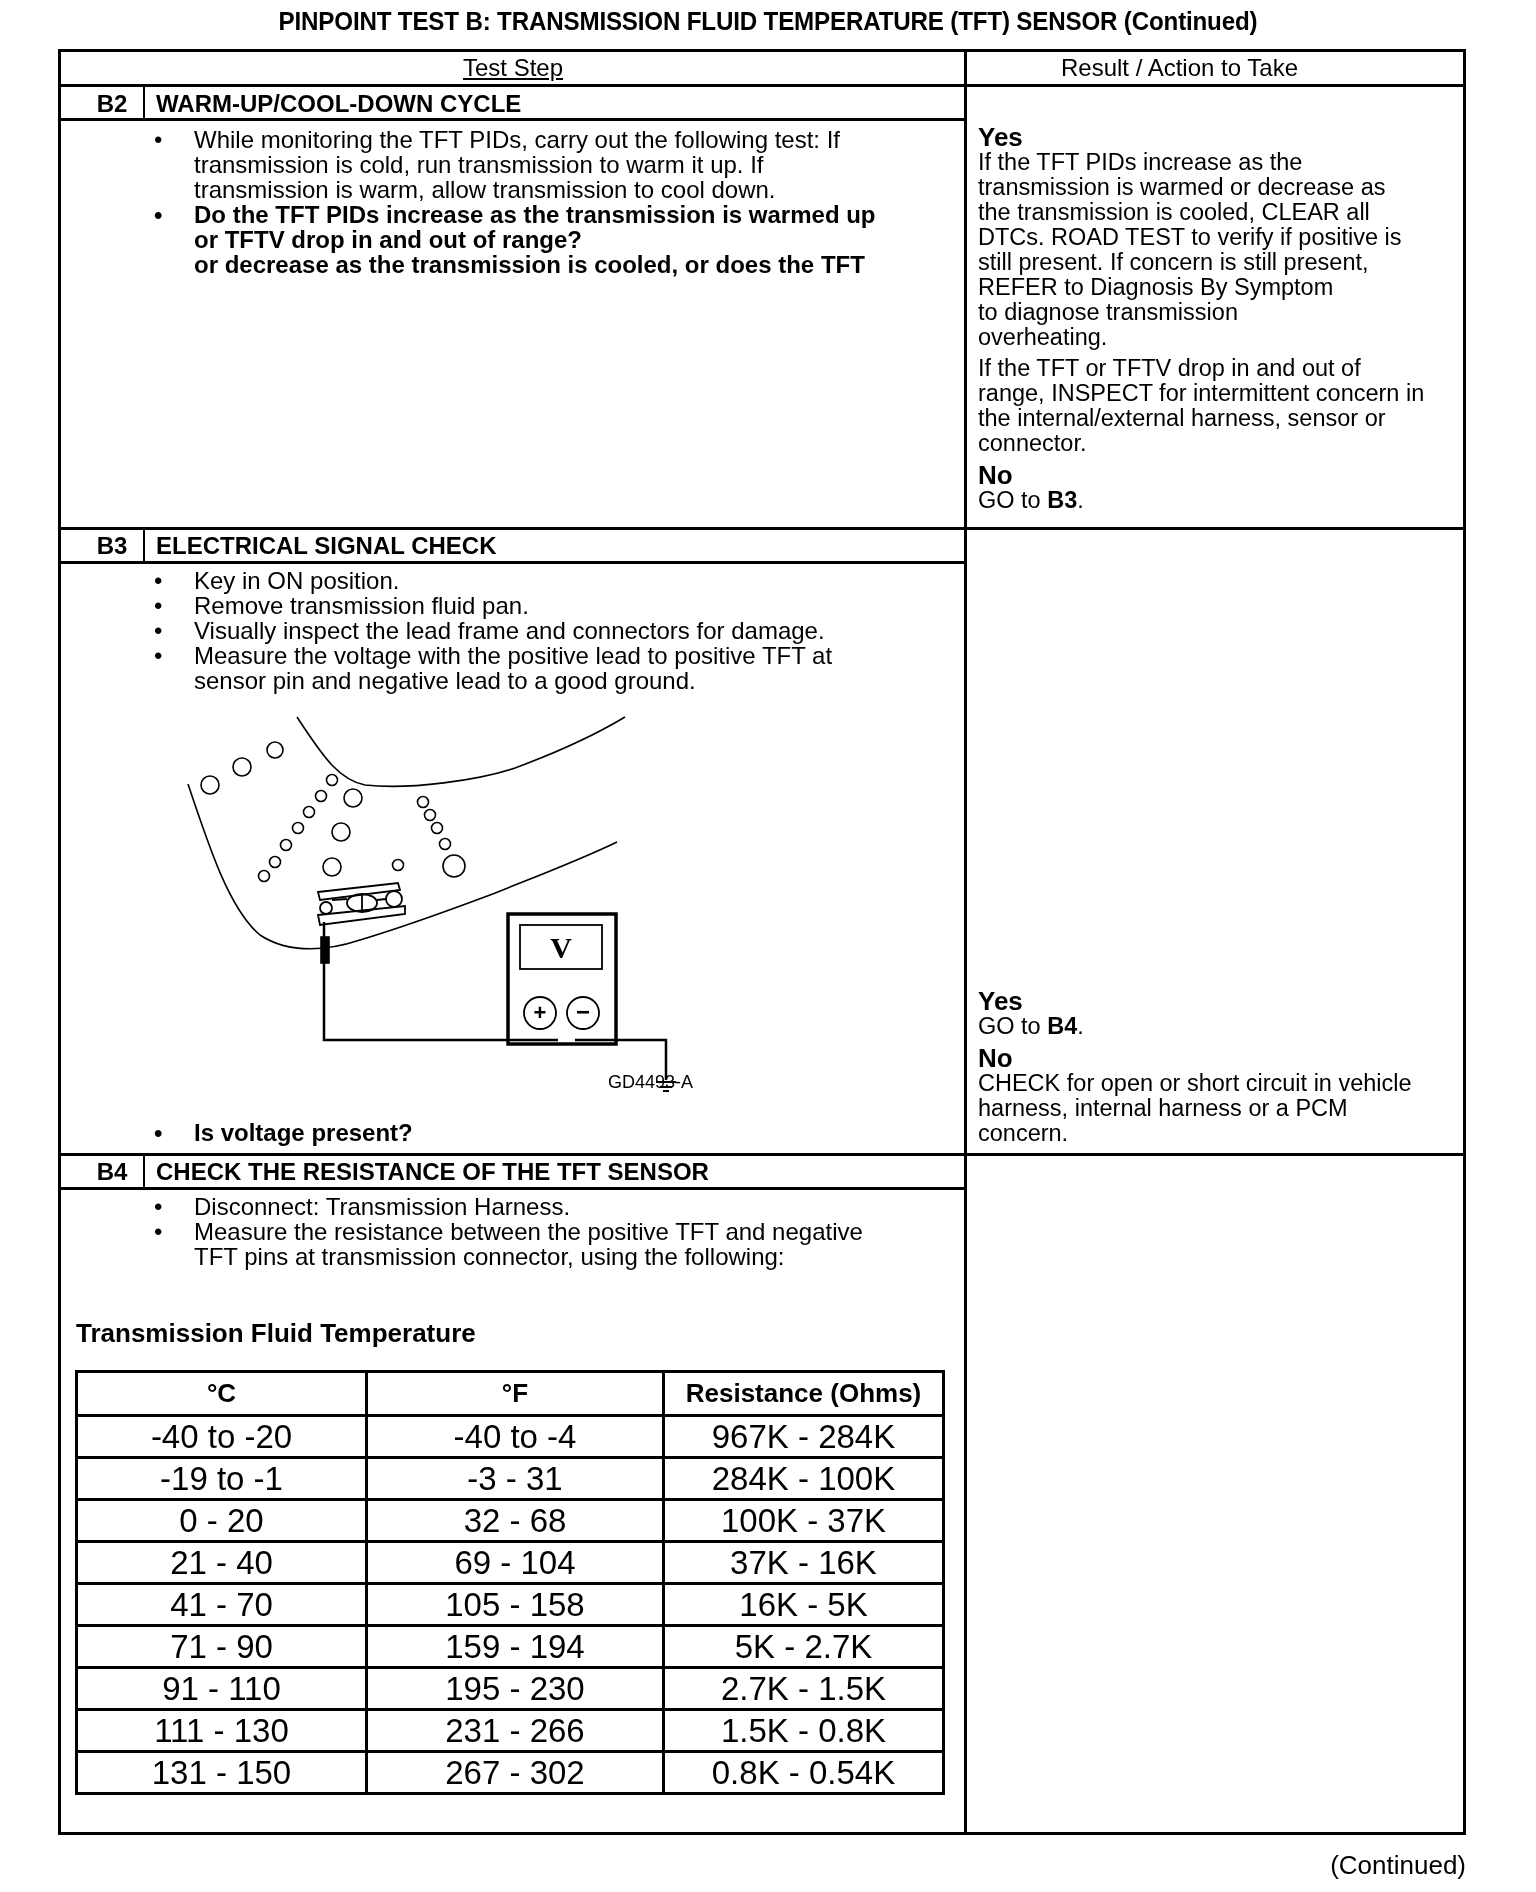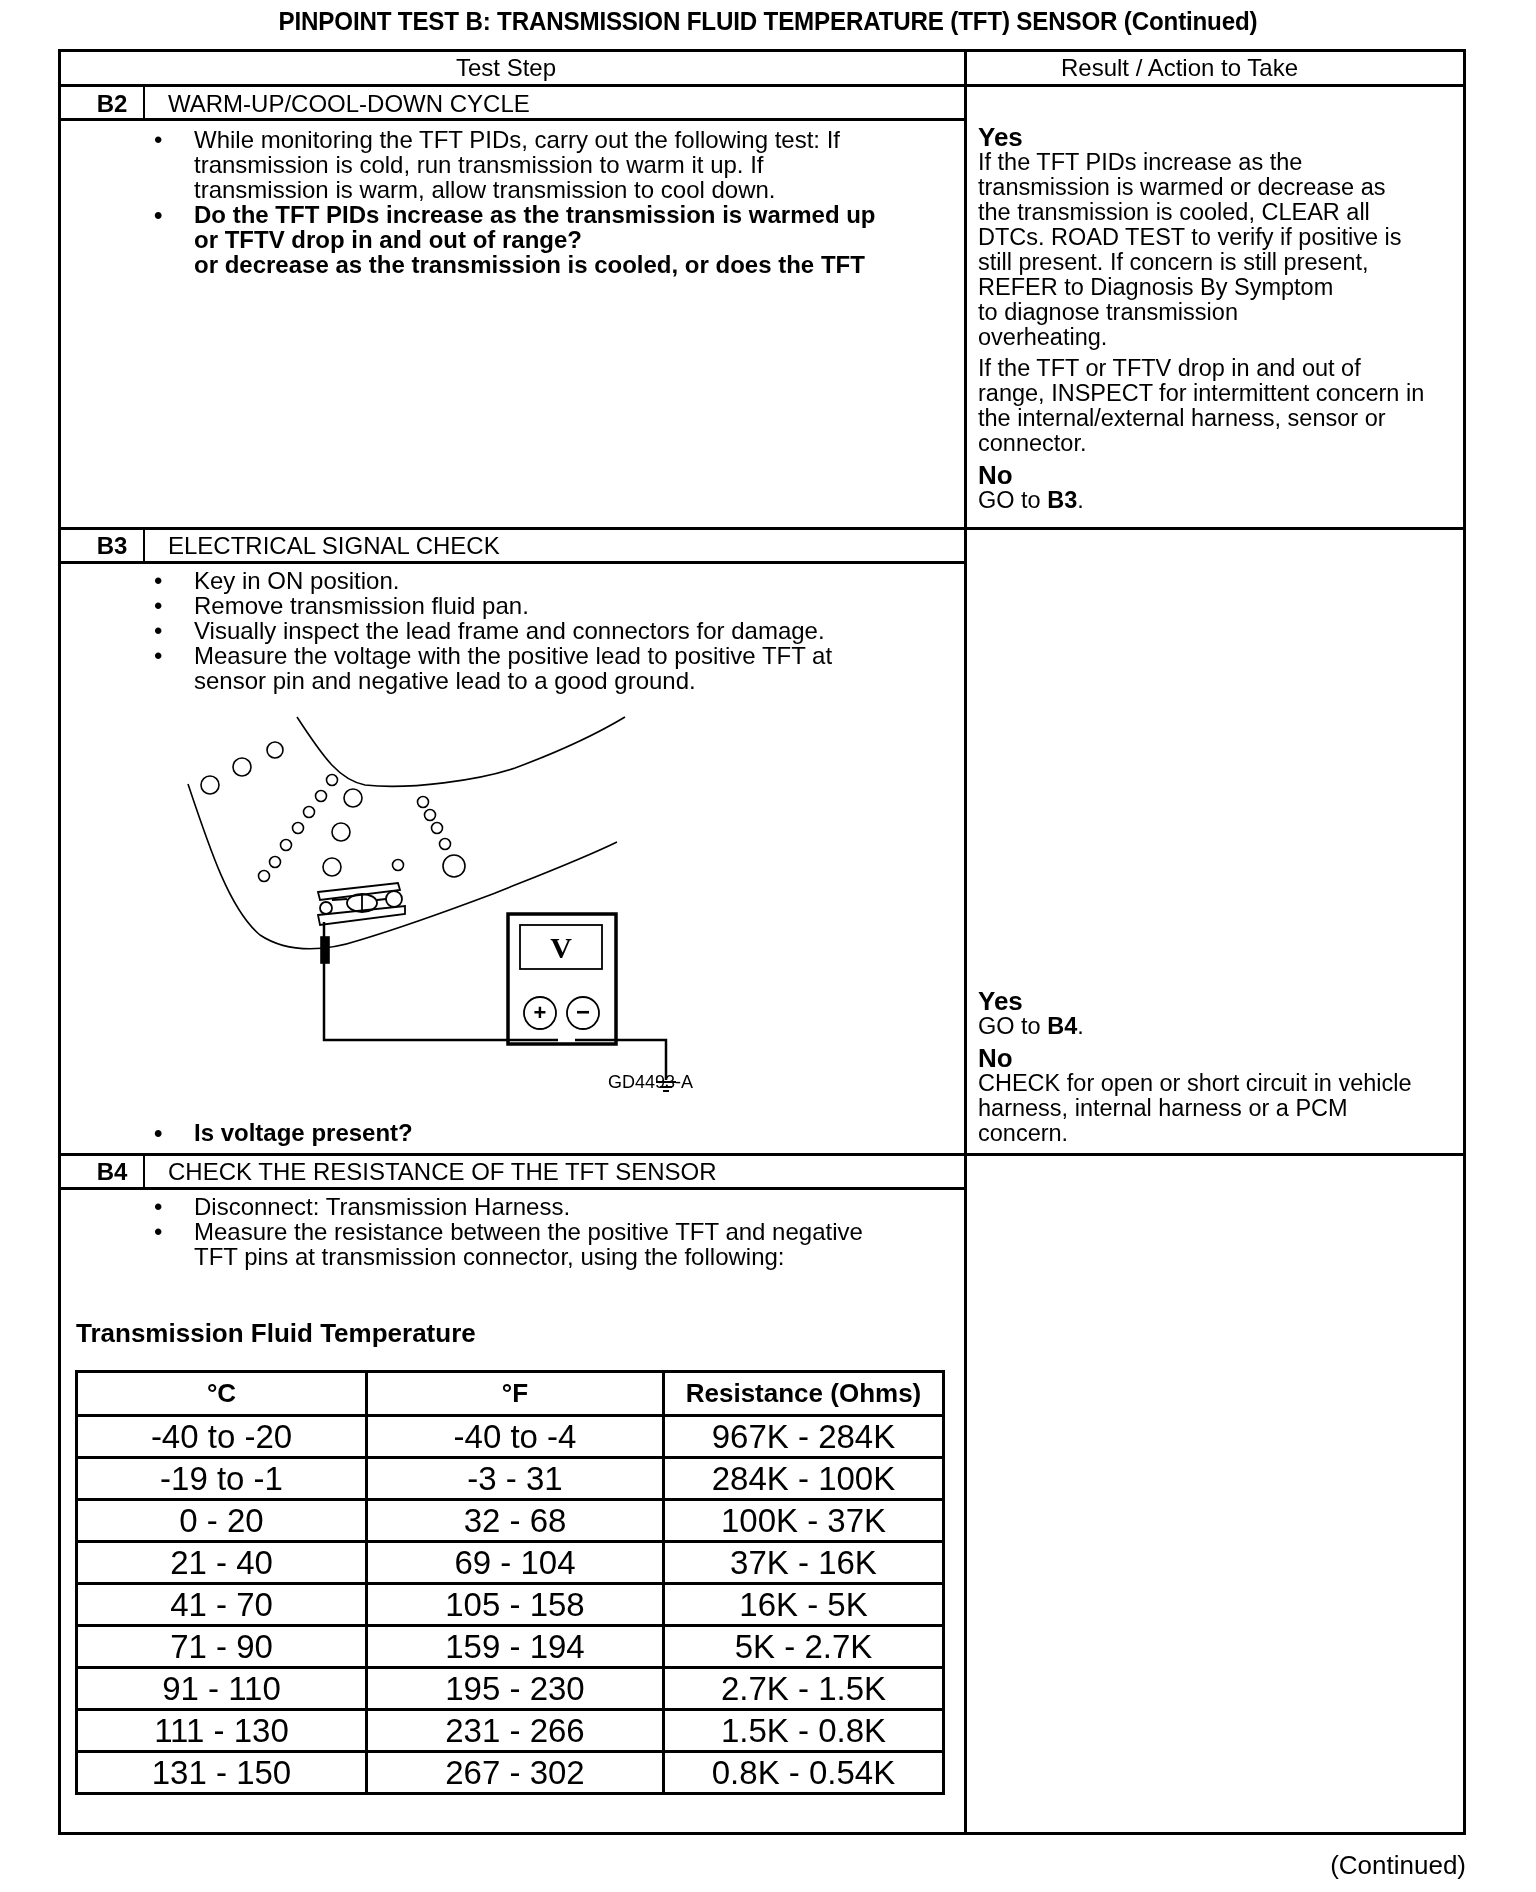--- a/index.html
+++ b/index.html
@@ -4,42 +4,42 @@
 <style>
   html, body { margin:0; padding:0; background:#ffffff; }
   body { width:1536px; height:1892px; position:relative; font-family:"Liberation Sans", sans-serif; color:#000; overflow:hidden; }
   .title { position:absolute; left:0; width:1536px; top:6px; text-align:center; font-weight:bold; font-size:26px; letter-spacing:-0.2px; transform:scaleX(0.93); }
   .frame { position:absolute; left:58px; top:49px; width:1408px; height:1786px; border:3px solid #000; box-sizing:border-box; }
   .hline { position:absolute; background:#000; }
   .vline { position:absolute; background:#000; }
   .b { font-weight:bold; }
   .hdr { position:absolute; font-size:24px; text-align:center; }
   .stepid { position:absolute; font-size:24px; font-weight:bold; text-align:center; width:108px; }
-  .steptitle { position:absolute; font-size:24px; font-weight:normal;margin-left:12px; }
+  .steptitle { position:absolute; font-size:24px; font-weight:bold; }
   ul.bullets { position:absolute; margin:0; padding:0; list-style:none; font-size:24px; line-height:25px; }
   ul.bullets li { position:relative; padding-left:40px; }
   ul.bullets li::before { content:"•"; position:absolute; left:0; }
   .result { position:absolute; font-size:23.5px; line-height:25px; }
   .result .ans { font-weight:bold; font-size:26px; line-height:26px; display:block; }
   .result p { margin:0 0 6px 0; }
   .tft-caption { position:absolute; font-size:26px; font-weight:bold; }
   table.tft { position:absolute; left:75px; top:1370px; width:870px; border-collapse:collapse; }
   table.tft th, table.tft td { border:3px solid #000; height:39px; text-align:center; padding:0; }
   table.tft th { font-family:"Liberation Sans", sans-serif; font-size:26px; font-weight:bold; height:41px; }
   table.tft td { font-family:Liberation Sans, sans-serif; font-size:33px; }
   .cont { position:absolute; right:70px; top:1850px; font-size:26px;margin-left:16px; }
 </style>
 </head>
 <body>
 
 <div class="title">PINPOINT TEST B: TRANSMISSION FLUID TEMPERATURE (TFT) SENSOR (Continued)</div>
 
 <div class="frame"></div>
 
-<div class="hdr" style="left:54px; width:904px; top:52px; line-height:31px;">Test Step</div>
+<div class="hdr" style="left:61px; width:904px; top:52px; line-height:31px;text-decoration:underline;">Test Step</div>
 <div class="hdr" style="left:968px; width:423px; top:52px; line-height:31px;">Result / Action to Take</div>
 <div class="vline" style="left:964px; top:49px; width:3px; height:1786px;"></div>
 <div class="hline" style="left:58px; top:84px; width:1408px; height:3px;"></div>
 
 <div class="stepid" style="left:58px; top:89px; line-height:30px;">B2</div>
 <div class="vline" style="left:143px; top:86px; width:2px; height:33px;"></div>
 <div class="steptitle" style="left:156px; top:89px; line-height:30px;">WARM-UP/COOL-DOWN CYCLE</div>
 <div class="hline" style="left:58px; top:118px; width:908px; height:3px;"></div>
 
 <ul class="bullets" style="left:154px; top:127px;">

